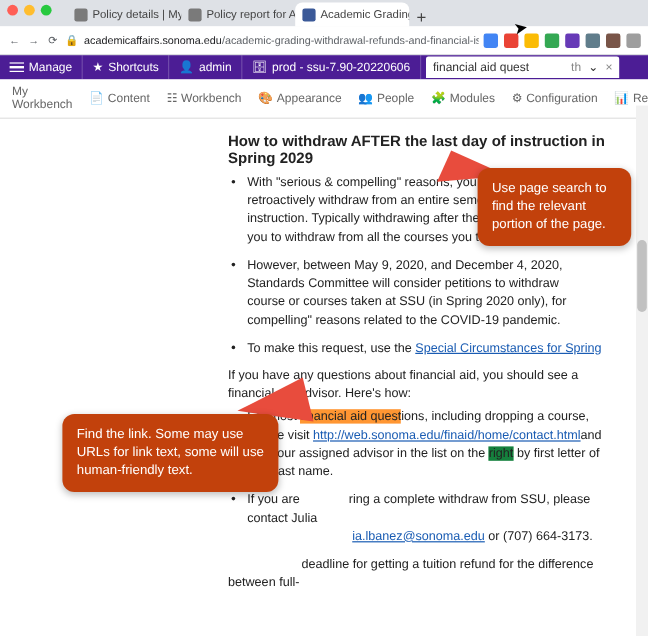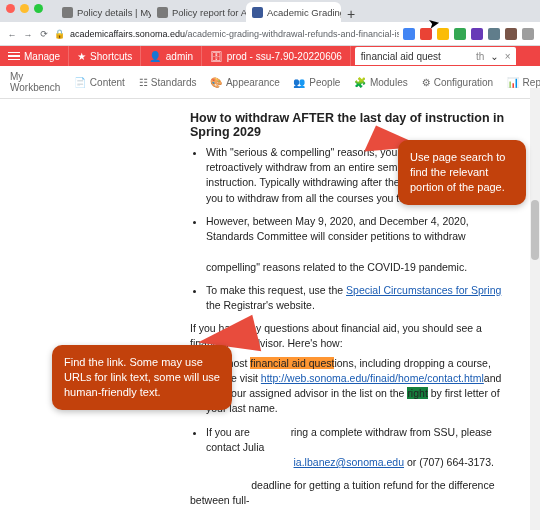--- a/index.html
+++ b/index.html
@@ -13,21 +13,21 @@
 .favicon { width: 11px; height: 11px; background: #7a7a7a; border-radius: 2px; flex-shrink: 0; }
 .fav-blue { background: #3b5998; }
 .newtab { padding: 0 6px; font-size: 14px; }
 .addrbar { height: 24px; background: #fff; border-bottom: 1px solid #dadce0; display: flex; align-items: center; padding: 0 6px; gap: 4px; font-size: 9px; color: #5f6368; }
 .addr-icon { width: 12px; height: 12px; display:flex; align-items:center; justify-content:center; color:#5f6368; }
 .url { flex: 1; white-space: nowrap; overflow: hidden; color: #202124; }
 .url .domain { color: #202124; }
 .url .path { color: #5f6368; }
 .ext-icons { display: flex; gap: 5px; }
 .ext-icons span { width: 12px; height: 12px; border-radius: 2px; }
-.bluebar { height: 20px; background: #ef4444; color: #fff; display: flex; align-items: center; font-size: 10px; }
+.bluebar { height: 20px; background: #4c1d95; color: #fff; display: flex; align-items: center; font-size: 10px; }
 .bluebar .seg { padding: 0 8px; display: flex; align-items: center; gap: 4px; height: 100%; border-right: 1px solid rgba(255,255,255,0.2); }
 .bluebar .burger { width: 12px; display: flex; flex-direction: column; gap: 2px; }
 .bluebar .burger span { height: 1.5px; background: #fff; }
 .tabopen { margin-left: 4px; background: #fff; color: #333; height: 18px; display: flex; align-items: center; padding: 0 6px; gap: 6px; font-size: 10px; border-radius: 2px 2px 0 0; }
 .tabopen .mini { color: #888; padding-left: 29px; }
 .tabopen .close { color: #888; cursor: pointer; }
 .secondbar { height: 22px; border-bottom: 1px solid #e0e0e0; display: flex; align-items: center; font-size: 10px; color: #666; padding: 16px 4px; gap: 2px; }
 .secondbar .item { padding: 0 6px; display: flex; align-items: center; gap: 3px; }
 .secondbar .spacer { flex: 1; }
 .content { padding: 4px 24px 0 190px; height: calc(530px - 88px); overflow-y: auto; color: #222; }
@@ -126,21 +126,21 @@
 <div class="secondbar">
   <div class="item">
       <span>My Workbench</span>
     </div>
   <div class="item">
       <span>📄</span>
       <span>Content</span>
     </div>
   <div class="item">
       <span>☷</span>
-      <span>Standards</span>
+      <span>Workbench</span>
     </div>
   <div class="item">
       <span>🎨</span>
       <span>Appearance</span>
     </div>
   <div class="item">
       <span>👥</span>
       <span>People</span>
     </div>
   <div class="item">
@@ -159,25 +159,25 @@
 
 </div>
 
 <div class="content">
   <h2>How to withdraw AFTER the last day of instruction in Spring 2029</h2>
   <ul>
     <li>With "serious &amp; compelling" reasons, you can petition to retroactively withdraw from an entire semester after the last day of instruction. Typically withdrawing after the semester ends requires you to withdraw from all the courses you took that semester.</li>
     <li>
       <span>However, between May 9, 2020, and December 4, 2020,</span><br>
       <span>Standards Committee will consider petitions to withdraw</span><br>
-      <br>
+      <span>course or courses taken at SSU (in Spring 2020 only), for</span><br>
       <span>compelling" reasons related to the COVID-19 pandemic.</span>
     </li>
     <li>
-      <span>To make this request, use the </span><a href="#">Special Circumstances for Spring</a><br><span> the Registrar's website.</span>
+      <span>To make this request, use the </span><a href="#">Special Circumstances for Spring</a><br>
     </li>
   </ul>
   <p>If you have any questions about financial aid, you should see a financial aid advisor. Here's how:</p>
   <ul>
     <li>
       <span>For most </span><span class="hl">financial aid quest</span><span>ions, including dropping a course, please visit </span><a href="#">http://web.sonoma.edu/finaid/home/contact.html</a><span>and find your assigned advisor in the list on the </span><span class="hl2">right</span><span> by first letter of your last name.</span>
     </li>
     <li>
       <span>If you are</span> &nbsp;&nbsp;&nbsp;&nbsp;&nbsp;&nbsp;&nbsp;&nbsp;&nbsp;&nbsp;&nbsp;&nbsp; <span>ring a complete withdraw from SSU, please contact Julia</span><br>&nbsp;&nbsp;&nbsp;&nbsp;&nbsp;&nbsp;&nbsp;&nbsp;&nbsp;&nbsp;&nbsp;&nbsp;&nbsp;&nbsp;&nbsp;&nbsp;&nbsp;&nbsp;&nbsp;&nbsp;&nbsp;&nbsp;&nbsp;&nbsp;&nbsp;&nbsp;&nbsp;&nbsp;&nbsp;&nbsp;<a href="#">ia.lbanez@sonoma.edu</a><span> or (707) 664-3173.</span>
     </li>

